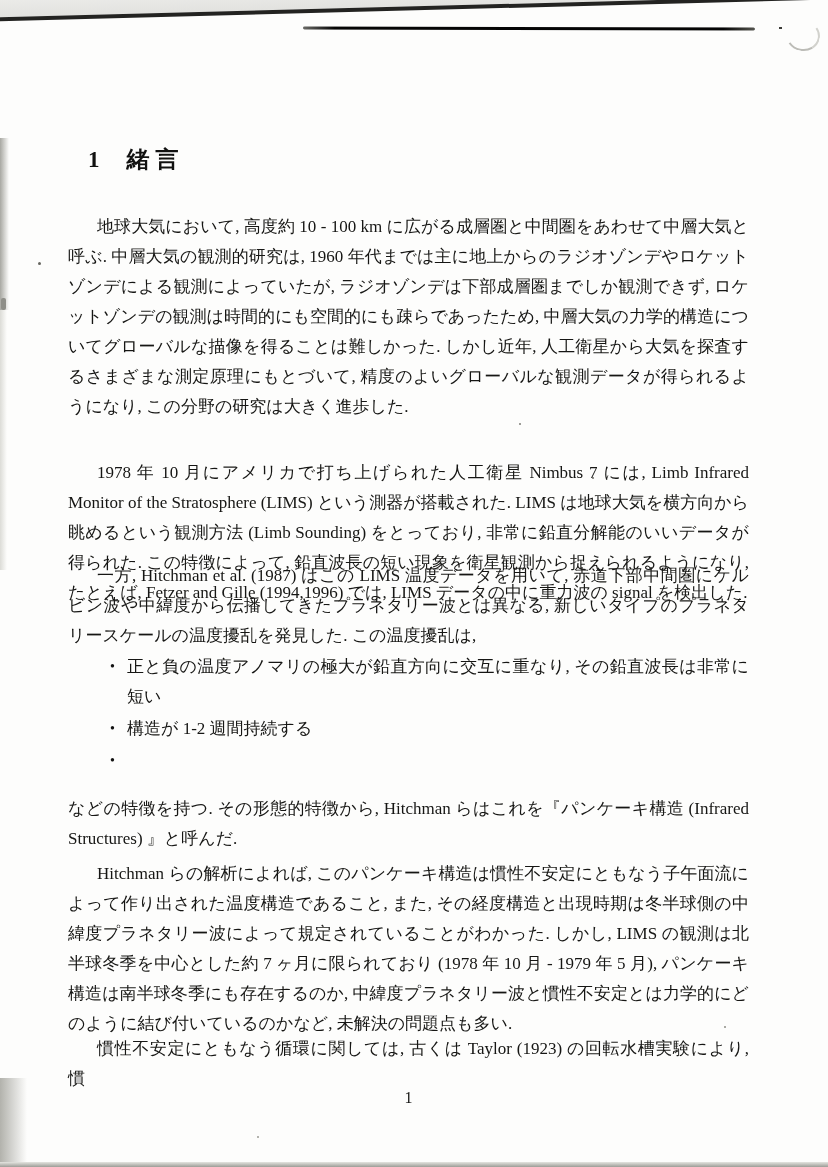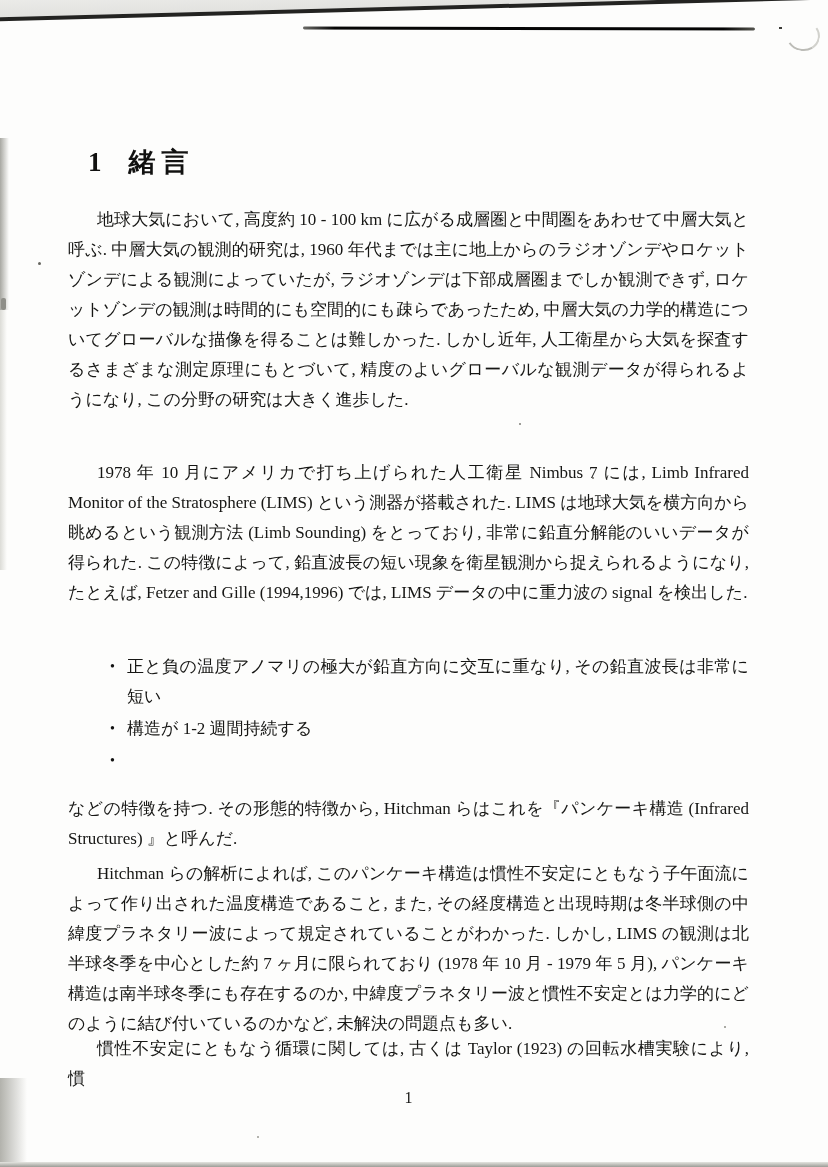--- a/index.html
+++ b/index.html
@@ -51,32 +51,32 @@
   .speck{position:absolute;border-radius:50%;background:#666660;}
   .sp1{left:38px;top:262px;width:3px;height:3px;}
   .sp2{left:519px;top:423px;width:2px;height:2px;background:#7d7d77;}
   .sp3{left:592px;top:477px;width:2px;height:2px;background:#6e6e68;}
   .sp4{left:724px;top:1026px;width:2px;height:2px;background:#8c8c86;}
   .sp5{left:257px;top:1136px;width:2px;height:2px;background:#9a9a94;}
 
   
   .heading{
     position:absolute;left:88px;top:144px;
-    font-size:27px;font-weight:bold;color:#111110;
+    font-size:23px;font-weight:bold;color:#111110;
   }
   .heading .num{display:inline-block;}
   .heading .ttl{display:inline-block;margin-left:27px;letter-spacing:6px;}
 
   .col{
     position:absolute;left:68px;width:681px;
     font-size:17px;line-height:30px;text-align:justify;
   }
   .col p{margin:0;}
   .indent{text-indent:29px;}
-  .p1{top:205px;}
+  .p1{top:212px;}
   .p2{top:418px;margin-top:40px;}
   .p3{top:561px;}
   .listblock{top:652px;}
   .p4{top:794px;}
   .p5{top:859px;}
   .p6{top:1034px;}
 
   ul.features{list-style:none;margin:0;padding:0 0 0 59px;}
   ul.features li{position:relative;margin:0 0 2px 0;}
   ul.features .bullet{
@@ -113,20 +113,23 @@
   </div>
 
   <div class="col p1">
     <p class="indent">地球大気において, 高度約 10 - 100 km に広がる成層圏と中間圏をあわせて中層大気と呼ぶ. 中層大気の観測的研究は, 1960 年代までは主に地上からのラジオゾンデやロケットゾンデによる観測によっていたが, ラジオゾンデは下部成層圏までしか観測できず, ロケットゾンデの観測は時間的にも空間的にも疎らであったため, 中層大気の力学的構造についてグローバルな描像を得ることは難しかった. しかし近年, 人工衛星から大気を探査するさまざまな測定原理にもとづいて, 精度のよいグローバルな観測データが得られるようになり, この分野の研究は大きく進歩した.</p>
   </div>
 
   <div class="col p2">
     <p class="indent">1978 年 10 月にアメリカで打ち上げられた人工衛星 Nimbus 7 には, Limb Infrared Monitor of the Stratosphere (LIMS) という測器が搭載された. LIMS は地球大気を横方向から眺めるという観測方法 (Limb Sounding) をとっており, 非常に鉛直分解能のいいデータが得られた. この特徴によって, 鉛直波長の短い現象を衛星観測から捉えられるようになり, たとえば, Fetzer and Gille (1994,1996) では, LIMS データの中に重力波の signal を検出した.</p>
   </div>
 
+  <div class="col p3">
+    <p class="indent">一方, Hitchman et al. (1987) はこの LIMS 温度データを用いて, 赤道下部中間圏にケルビン波や中緯度から伝播してきたプラネタリー波とは異なる, 新しいタイプのプラネタリースケールの温度擾乱を発見した. この温度擾乱は,</p>
+  </div>
 
   <div class="col listblock">
     <ul class="features">
       <li>
         <span class="bullet">•</span><span>正と負の温度アノマリの極大が鉛直方向に交互に重なり, その鉛直波長は非常に短い</span>
       </li>
       <li>
         <span class="bullet">•</span><span>構造が 1-2 週間持続する</span>
       </li>
       <li>

